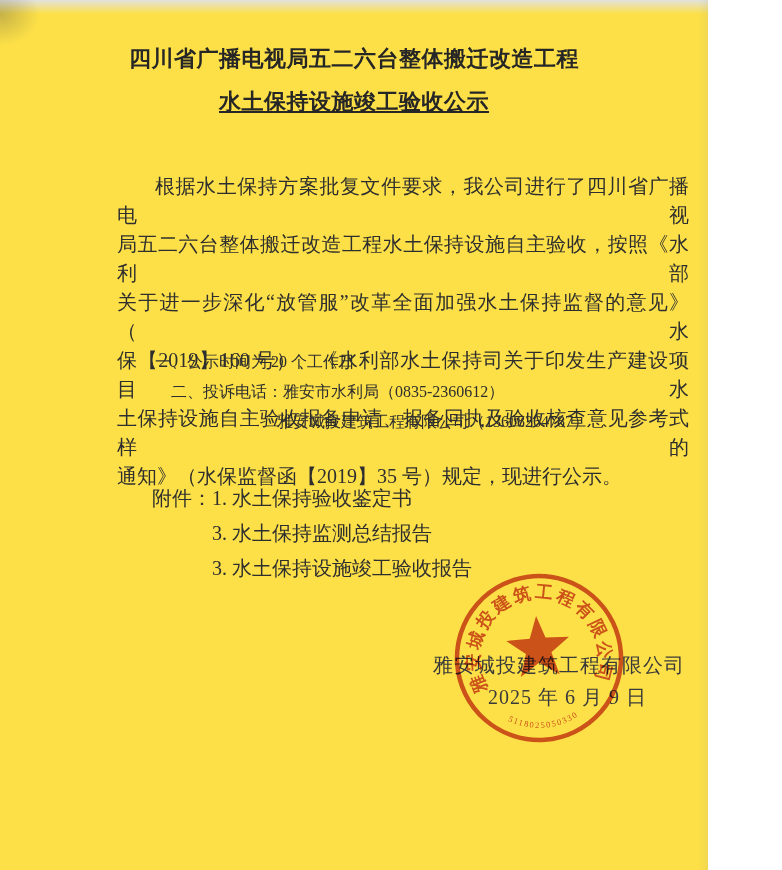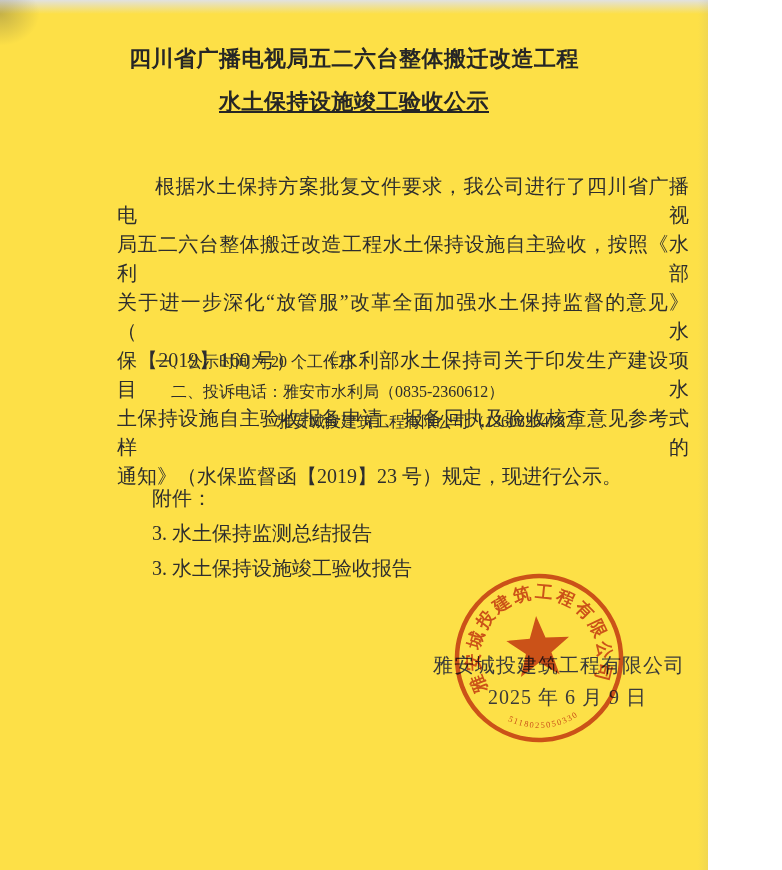--- a/index.html
+++ b/index.html
@@ -29,21 +29,21 @@
   .para .ln{text-align:justify;text-align-last:justify;}
   .para .ln.first{text-indent:38px;}
   .para .ln.last{text-align:left;text-align-last:left;}
 
   .li{position:absolute;font-size:16px;line-height:26px;}
   .li1{left:155px;top:349px;}
   .li2{left:155px;top:379px;margin-left:16px;}
   .li3{left:277px;top:409px;text-align:right;}
 
   .attach{position:absolute;left:152px;top:481px;font-size:20px;line-height:35px;
-    display:flex;align-items:flex-start;flex-direction:column;}
+    display:flex;align-items:flex-start;}
   .attach .label{flex:0 0 auto;margin-right:0;}
   .attach .items div{white-space:nowrap;}
 
   .sig{position:absolute;font-size:20px;color:#3a3a3a;}
   .sig-company{left:433px;top:652px;letter-spacing:1px;}
   .sig-date{left:488px;top:684px;letter-spacing:1px;}
 
   .seal-wrap{position:absolute;left:449px;top:568px;width:180px;height:180px;
     mix-blend-mode:multiply;opacity:.88;transform:rotate(-4deg);}
   .seal-svg{color:var(--seal-color,#c6463c);}
@@ -62,30 +62,31 @@
 
   <div class="title title1">四川省广播电视局五二六台整体搬迁改造工程</div>
   <div class="title title2">水土保持设施竣工验收公示</div>
 
   <div class="para">
     <div class="ln first">根据水土保持方案批复文件要求，我公司进行了四川省广播电视</div>
     <div class="ln">局五二六台整体搬迁改造工程水土保持设施自主验收，按照《水利部</div>
     <div class="ln">关于进一步深化“放管服”改革全面加强水土保持监督的意见》（水</div>
     <div class="ln">保【2019】160 号）、《水利部水土保持司关于印发生产建设项目水</div>
     <div class="ln">土保持设施自主验收报备申请、报备回执及验收核查意见参考式样的</div>
-    <div class="ln last">通知》（水保监督函【2019】23 号）规定，现进行公示。</div>
+    <div class="ln last">通知》（水保监督函【2019】35 号）规定，现进行公示。</div>
   </div>
 
   <div class="li li1">一、公示时间为 20 个工作日</div>
   <div class="li li2">二、投诉电话：雅安市水利局（0835-2360612）</div>
   <div class="li li3">雅安城投建筑工程有限公司（13608264787）</div>
 
   <div class="attach">
     <div class="label">附件：</div>
     <div class="items">
+      <div>1. 水土保持验收鉴定书</div>
       <div>3. 水土保持监测总结报告</div>
       <div>3. 水土保持设施竣工验收报告</div>
     </div>
   </div>
 
   <div class="sig sig-company">雅安城投建筑工程有限公司</div>
   <div class="sig sig-date">2025 年 6 月 9 日</div>
 
   <div class="seal-wrap">
     <svg class="seal-svg" width="180" height="180" viewBox="0 0 180 180">

